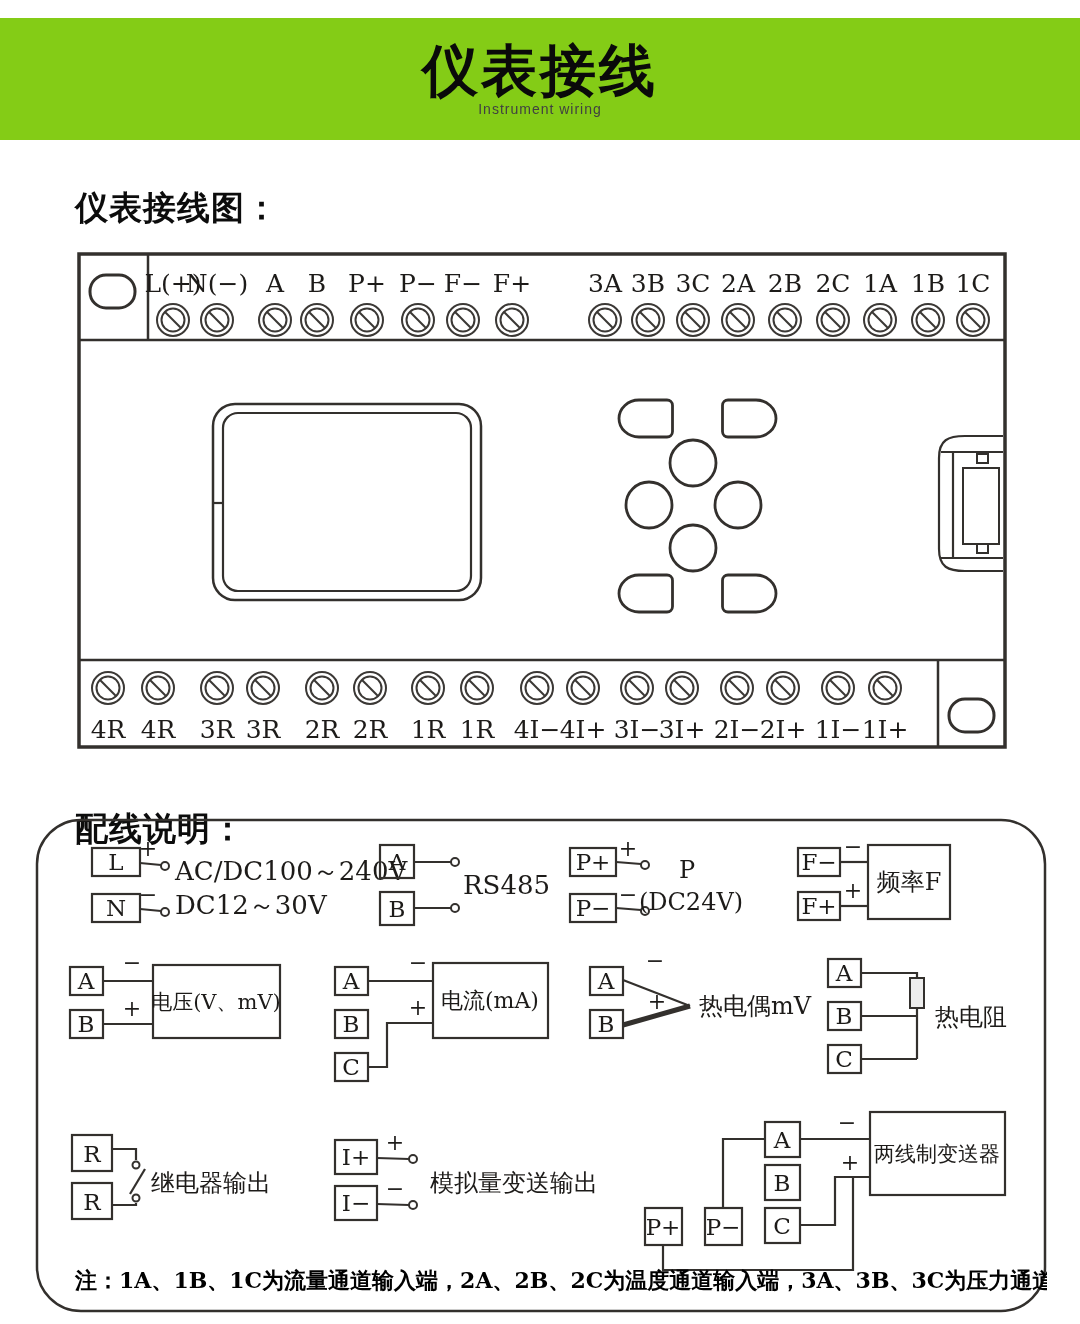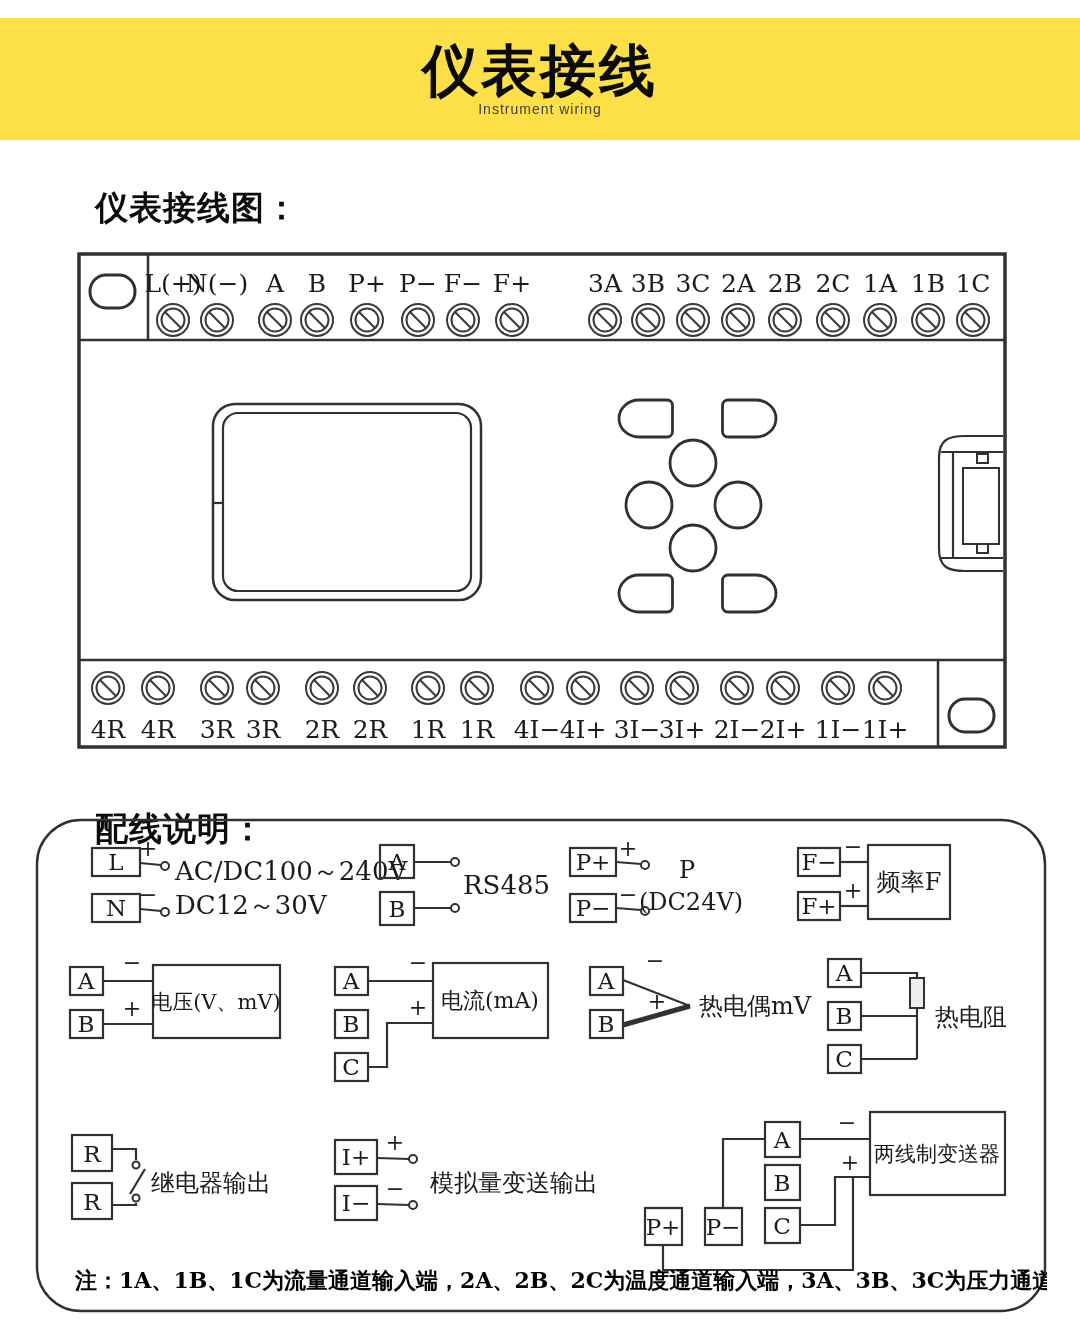--- a/index.html
+++ b/index.html
@@ -1,22 +1,22 @@
 <!DOCTYPE html>
 <html><head>
 <meta charset="utf-8">
 <style>
   html,body{margin:0;padding:0;background:#fff;}
   .page{position:relative;width:1080px;height:1324px;background:#ffffff;overflow:hidden;
         font-family:"Liberation Sans","DejaVu Sans",sans-serif;color:#111;}
-  .header-band{position:absolute;top:18px;left:0;width:1080px;height:122px;background:#fde047;
+  .header-band{position:absolute;top:18px;left:0;width:1080px;height:122px;background:#84cc16;
         display:flex;flex-direction:column;align-items:center;justify-content:center;}
   .main-title{font-size:56px;font-weight:bold;color:#0a0a0a;letter-spacing:3px;line-height:1;margin-top:2px;}
   .sub-title{font-size:14px;color:#414141;letter-spacing:1px;margin-top:2px;}
-  .section-label{position:absolute;font-size:33px;font-weight:bold;color:#0c0c0c;letter-spacing:1px;margin-left:20px;}
+  .section-label{position:absolute;font-size:33px;font-weight:bold;color:#0c0c0c;letter-spacing:1px;}
   .lbl-diagram{top:186px;left:75px;}
   .lbl-instr{top:807px;left:75px;}
   svg{position:absolute;}
   .term-svg{top:252px;left:77px;}
   .panel-svg{top:818px;left:35px;}
   svg g.art{stroke:#33302d;fill:none;}
   svg text{font-family:"DejaVu Serif","Liberation Serif",serif;fill:#1d1b19;stroke:none;}
   .tl{font-size:25px;text-anchor:middle;}
   .bx{font-size:23px;text-anchor:middle;}
   .sg{font-size:22px;text-anchor:middle;}

